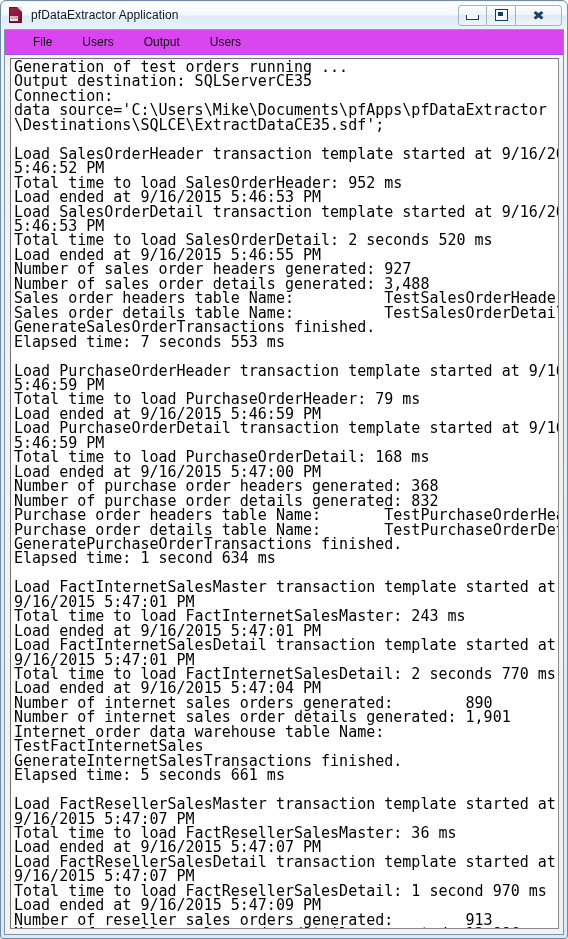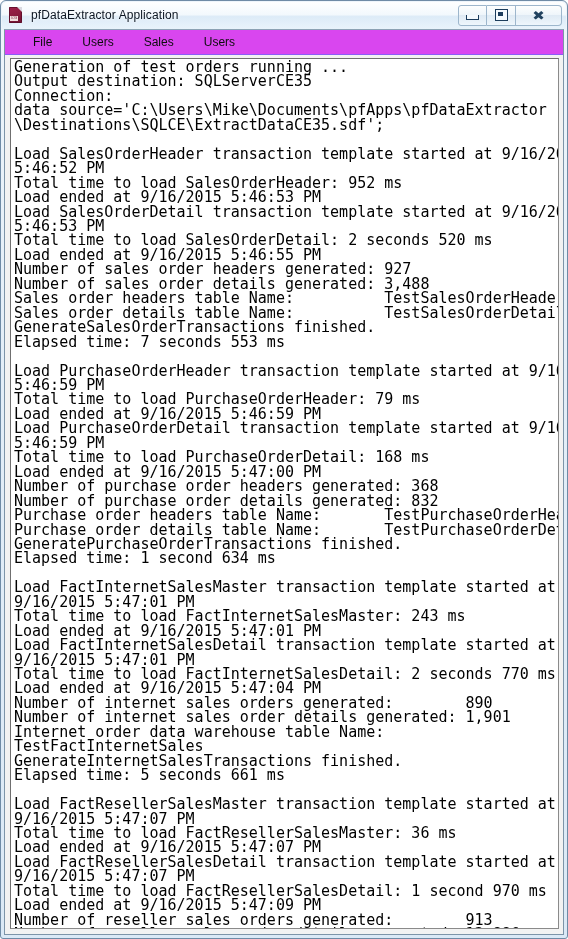--- a/index.html
+++ b/index.html
@@ -243,21 +243,21 @@
         <span class="glyph-close">✖</span>
       </div>
     </div>
   </div>
 
   <div class="client">
 
     <div class="menubar">
       <div class="menu-item">File</div>
       <div class="menu-item">Users</div>
-      <div class="menu-item">Sales</div>
+      <div class="menu-item">Output</div>
       <div class="menu-item">Users</div>
     </div>
 
     <div class="textarea-wrap">
       <div class="log">Generation of test orders running ...
 Output destination: SQLServerCE35
 Connection:
 data source='C:\Users\Mike\Documents\pfApps\pfDataExtractor
 \Destinations\SQLCE\ExtractDataCE35.sdf';
 

